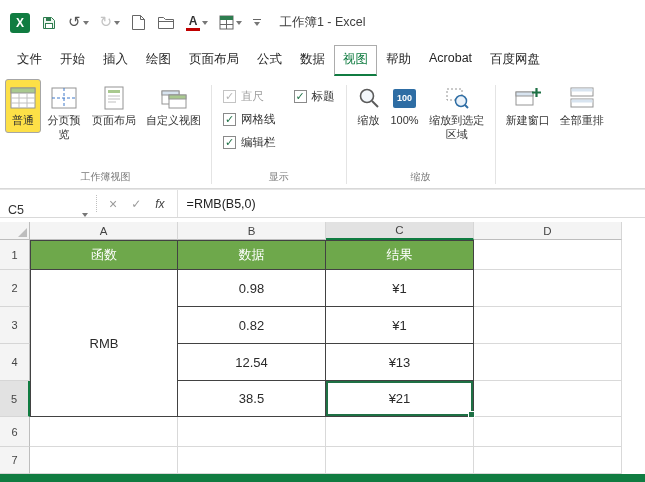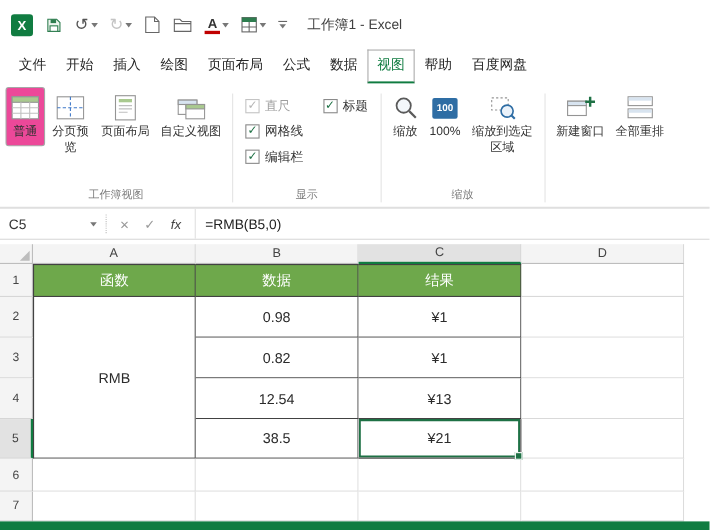--- a/index.html
+++ b/index.html
@@ -26,38 +26,38 @@
   .tab{padding:6px 9px;font-size:12.5px;color:#262626;white-space:nowrap}
   .tab.active{color:#107C41;border:1px solid #ACACAC;border-bottom:2px solid #107C41;padding:5px 8px 16px}
 
   
   .ribbon{position:absolute;top:76px;left:0;right:0;height:113px;box-sizing:border-box;border-bottom:1px solid #D8D8D8;display:flex;align-items:stretch;padding:3px 2px 0;background:#fff}
   .rgroup{display:flex;flex-direction:column;align-items:center;padding:0 3px}
   .ritems{flex:1;display:flex;align-items:flex-start}
   .rlabel{font-size:10px;color:#7A7A7A;padding:3px 0 4px;white-space:nowrap}
   .vsep{width:1px;background:#E4E4E4;margin:6px 2px 4px}
   .bbtn{display:flex;flex-direction:column;align-items:center;gap:4px;padding:6px 4px 4px;border:1px solid transparent;border-radius:3px;font-size:11px;color:#333;text-align:center}
-  .bbtn.selected{border-color:#A6A6A6;background:#ec4899}
+  .bbtn.selected{border-color:#A6A6A6;background:#fde047}
   .bicon{height:24px;display:flex;align-items:center;justify-content:center}
   .blabel{white-space:nowrap;line-height:1.25}
   .blabel.w2{white-space:normal;width:36px}
   .blabel.w3{white-space:normal;width:56px}
   .pcticon{background:#2E6DA4;color:#fff;font-size:9px;font-weight:bold;border-radius:2px;padding:5px 4px;line-height:1}
   .show-grid{display:grid;grid-template-columns:auto auto;column-gap:18px;row-gap:8px;padding:10px 6px 0;font-size:11.5px;color:#333}
   .cbitem{display:flex;align-items:center;gap:5px;white-space:nowrap}
   .cbox{width:13px;height:13px;box-sizing:border-box;border:1px solid #8A8A8A;background:#fff;display:flex;align-items:center;justify-content:center}
   .cbmark{font-size:11px;line-height:1;color:#1E7145;font-weight:bold;margin-top:-1px}
   .cbitem.dis{color:#9E9E9E}
   .cbitem.dis .cbox{border-color:#C4C4C4}
   .cbitem.dis .cbmark{color:#B5B5B5}
   .c1{grid-column:1}.c2{grid-column:2;grid-row:1}
 
   
   .fbar{position:absolute;top:189px;left:0;right:0;height:29px;box-sizing:border-box;border-top:1px solid #E6E6E6;border-bottom:1px solid #D9D9D9;display:flex;align-items:stretch;font-size:12.5px;color:#333;background:#fff}
-  .namebox{width:96px;display:flex;align-items:center;justify-content:space-between;padding:0 8px;box-sizing:border-box}
+  .namebox{width:96px;display:flex;align-items:flex-end;justify-content:space-between;padding:0 8px;box-sizing:border-box}
   .fbsep{border-left:1px dotted #BFBFBF;margin:5px 0}
   .fbicons{display:flex;align-items:center;gap:14px;padding:0 12px}
   .fcancel{font-size:14px;color:#9A9A9A;line-height:1}
   .fenter{font-size:12px;color:#9A9A9A;line-height:1}
   .fx{font-style:italic;color:#444;font-size:12px}
   .fformula{flex:1;display:flex;align-items:center;padding-left:9px;border-left:1px solid #E0E0E0;color:#222}
 
   
   .sheet{position:absolute;top:222px;left:0;width:645px;height:252px;display:grid;grid-template-columns:30px 148px 148px 148px 148px 1fr;grid-template-rows:18px 30px 37px 37px 37px 36px 30px 1fr;background:#fff}
   .corner{background:#F4F4F4;border-right:1px solid #BDBDBD;border-bottom:1px solid #BDBDBD;position:relative;box-sizing:border-box}
@@ -140,20 +140,21 @@
   <div class="tabbar">
     <div class="tab">文件</div>
     <div class="tab">开始</div>
     <div class="tab">插入</div>
     <div class="tab">绘图</div>
     <div class="tab">页面布局</div>
     <div class="tab">公式</div>
     <div class="tab">数据</div>
     <div class="tab active">视图</div>
     <div class="tab">帮助</div>
+    <div class="tab">Acrobat</div>
     <div class="tab">百度网盘</div>
   </div>
 
   <div class="ribbon">
 
     <div class="rgroup">
       <div class="ritems">
         <div class="bbtn selected">
           <span class="bicon">
             <svg width="26" height="22">

